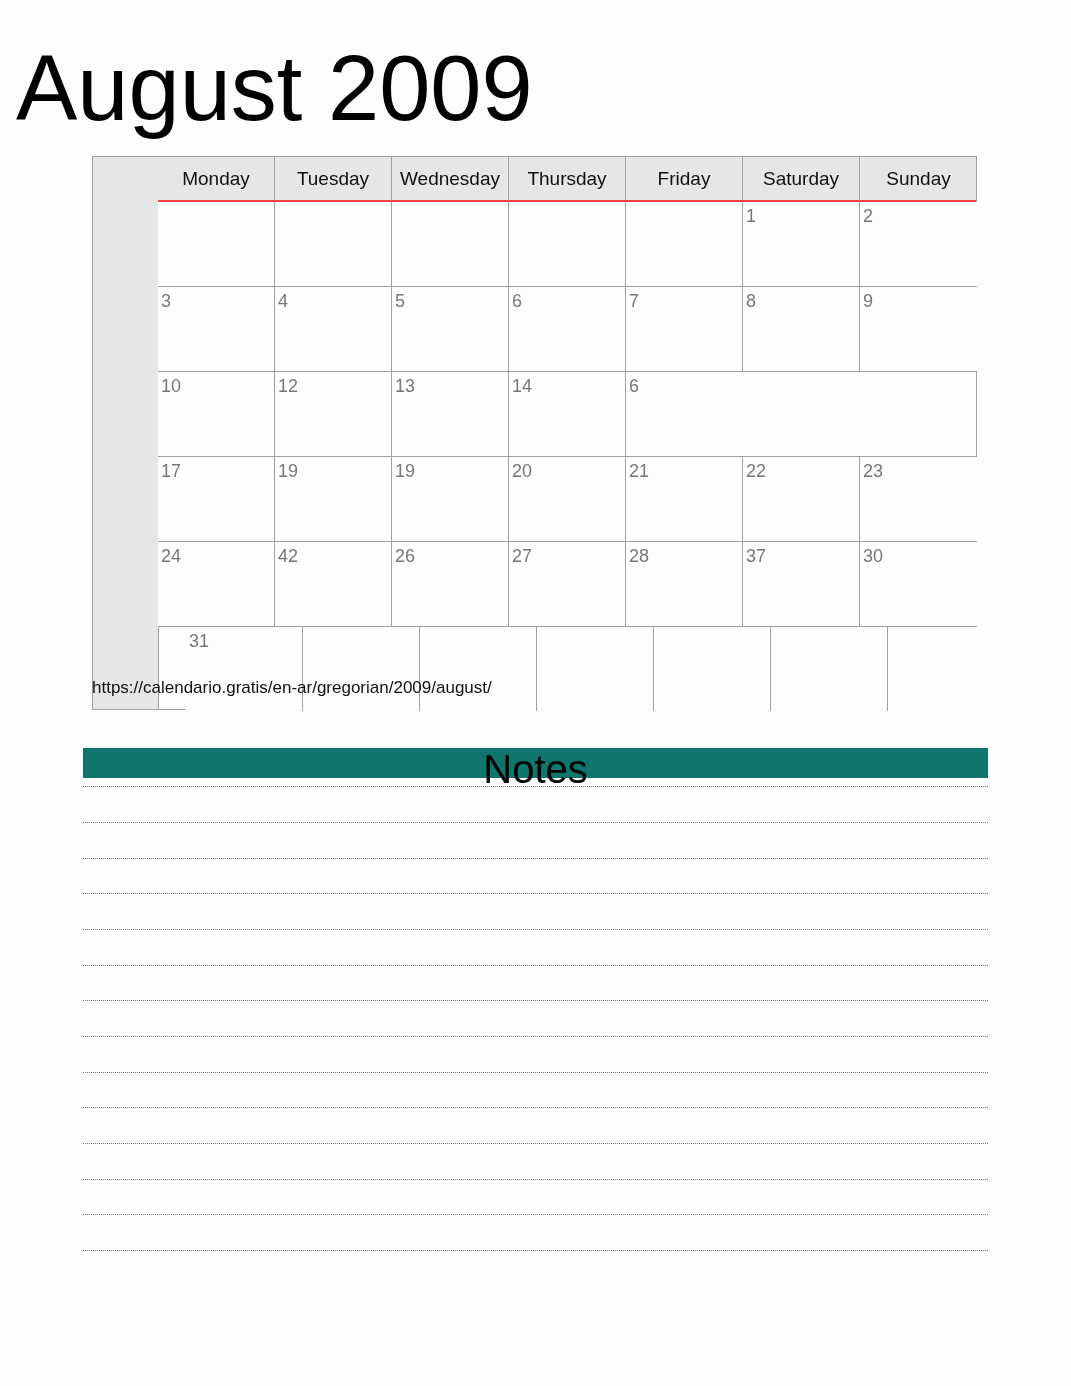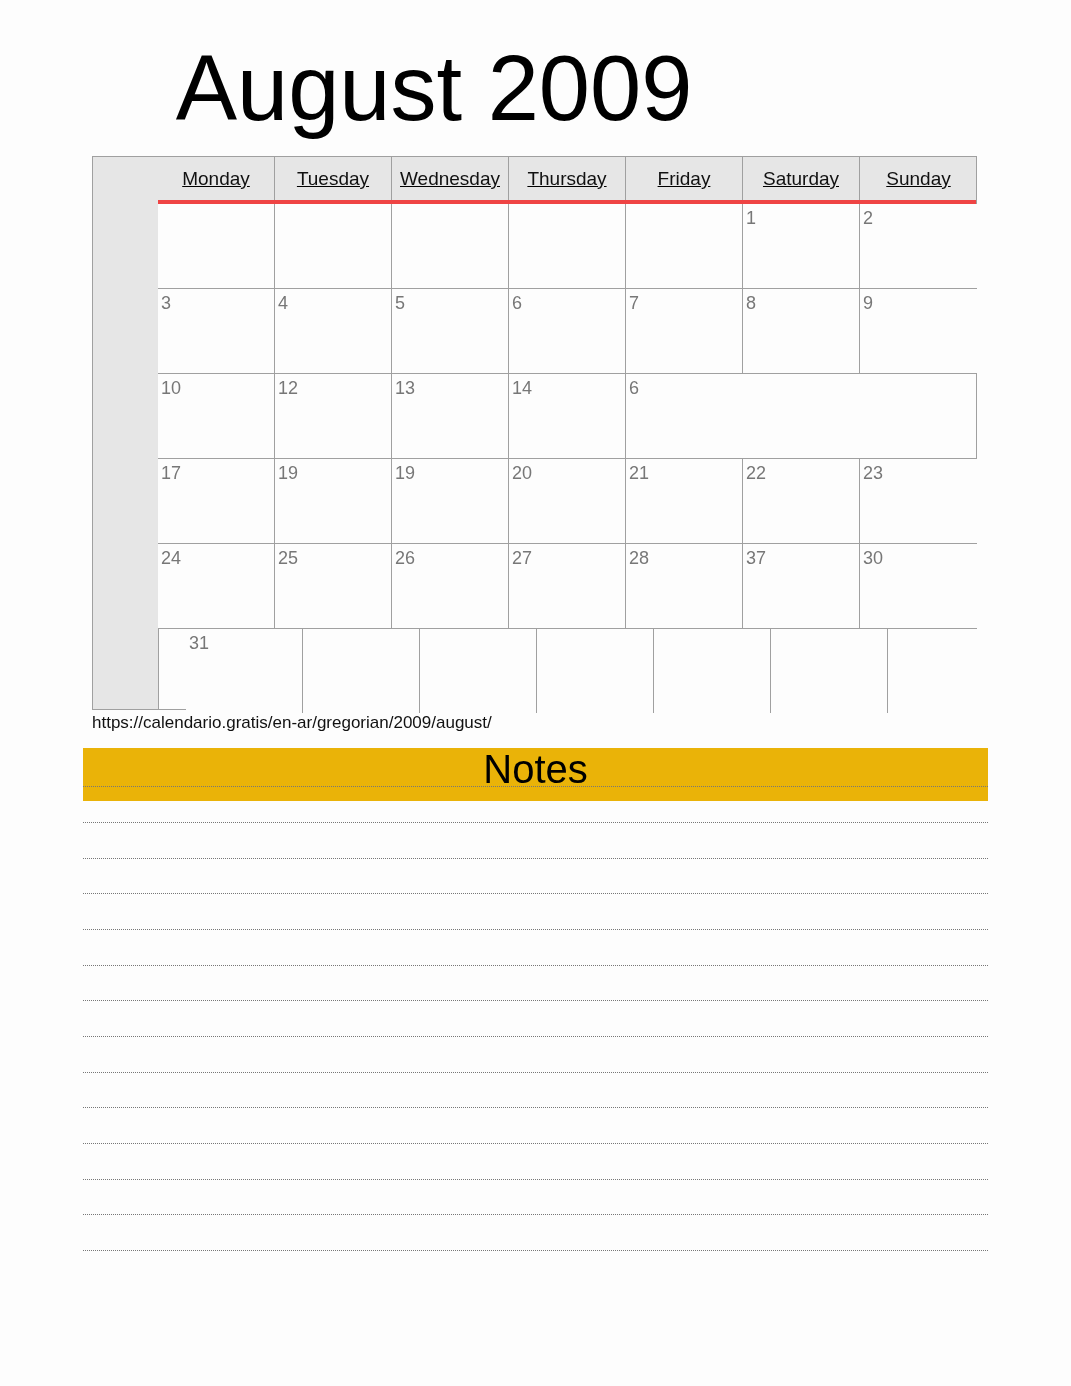--- a/index.html
+++ b/index.html
@@ -1,28 +1,28 @@
 <!DOCTYPE html>
 <html><head>
 <meta charset="utf-8">
 <style>
   html, body { margin:0; padding:0; background:#fdfdfd; }
   body { width:1071px; height:1386px; position:relative; font-family:"Liberation Sans", sans-serif; color:#000; overflow:hidden; }
-  .title { position:absolute; left:4px; width:860px; top:38px; text-align:center; font-size:92px; line-height:100px; }
+  .title { position:absolute; left:16px; width:860px; top:38px; text-align:left; font-size:92px; line-height:100px; }
   .cal { position:absolute; left:92px; top:156px; width:885px; height:554px; border:1px solid #a0a0a0; box-sizing:border-box; }
   .weekcol { position:absolute; left:0; top:0; width:65px; height:552px; background:#e6e6e6; border-right:1px solid #a0a0a0; }
   .grid { position:absolute; left:65px; top:0; width:818px; }
-  .hdr { display:flex; height:43px; background:#e6e6e6; border-bottom:4px solid #ef4444;text-decoration:underline; }
+  .hdr { display:flex; height:43px; background:#e6e6e6; border-bottom:2px solid #ef4444; }
   .hdr div { width:117px; flex:none; border-right:1px solid #a0a0a0; box-sizing:border-box; text-align:center; font-size:19px; line-height:43px; color:#111; }
   .row { display:flex; height:84px; border-bottom:1px solid #a0a0a0; }
   .row:last-child { border-bottom:none;margin-left:28px; }
   .cell { width:117px; flex:none; border-right:1px solid #a0a0a0; box-sizing:border-box; font-size:18px; color:#777; padding:4px 0 0 3px; background:#fdfdfd; }
   .hdr div:last-child, .cell:last-child { border-right:none; }
-  .url { position:absolute; left:92px; top:713px; font-size:17px; color:#111; }
-  .notes-hdr { position:absolute; left:83px; top:748px; width:905px; height:53px; background:#eab308; text-align:center; font-size:40px; line-height:42px; }
+  .url { position:absolute; left:92px; top:678px; font-size:17px; color:#111; }
+  .notes-hdr { position:absolute; left:83px; top:748px; width:905px; height:30px; background:#0f766e; text-align:center; font-size:40px; line-height:42px; }
   .line { position:absolute; left:83px; width:905px; height:0; border-top:1px dotted #777; }
 </style>
 </head>
 <body>
 
 <div class="title">August 2009</div>
 
 <div class="cal">
   <div class="weekcol"></div>
   <div class="grid">
@@ -65,21 +65,21 @@
           <div class="cell">17</div>
           <div class="cell">19</div>
           <div class="cell">19</div>
           <div class="cell">20</div>
           <div class="cell">21</div>
           <div class="cell">22</div>
           <div class="cell">23</div>
         </div>
         <div class="row">
           <div class="cell">24</div>
-          <div class="cell">25</div>
+          <div class="cell">42</div>
           <div class="cell">26</div>
           <div class="cell">27</div>
           <div class="cell">28</div>
           <div class="cell">37</div>
           <div class="cell">30</div>
         </div>
         <div class="row">
           <div class="cell">31</div>
           <div class="cell"></div>
           <div class="cell"></div>

